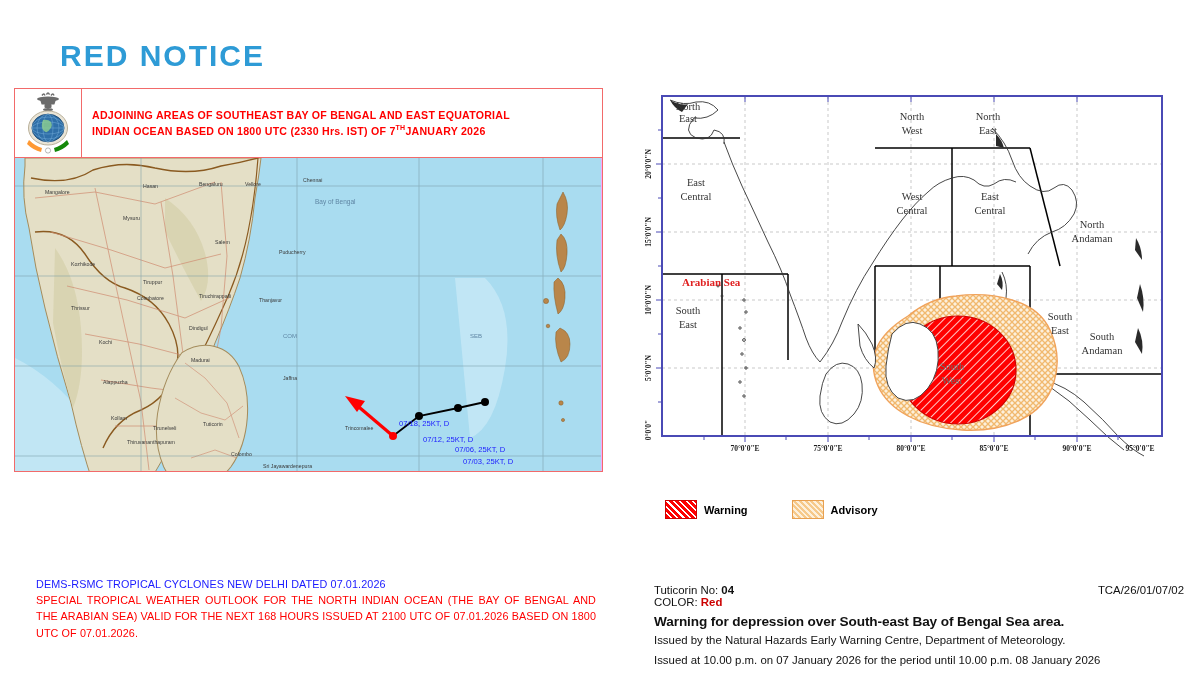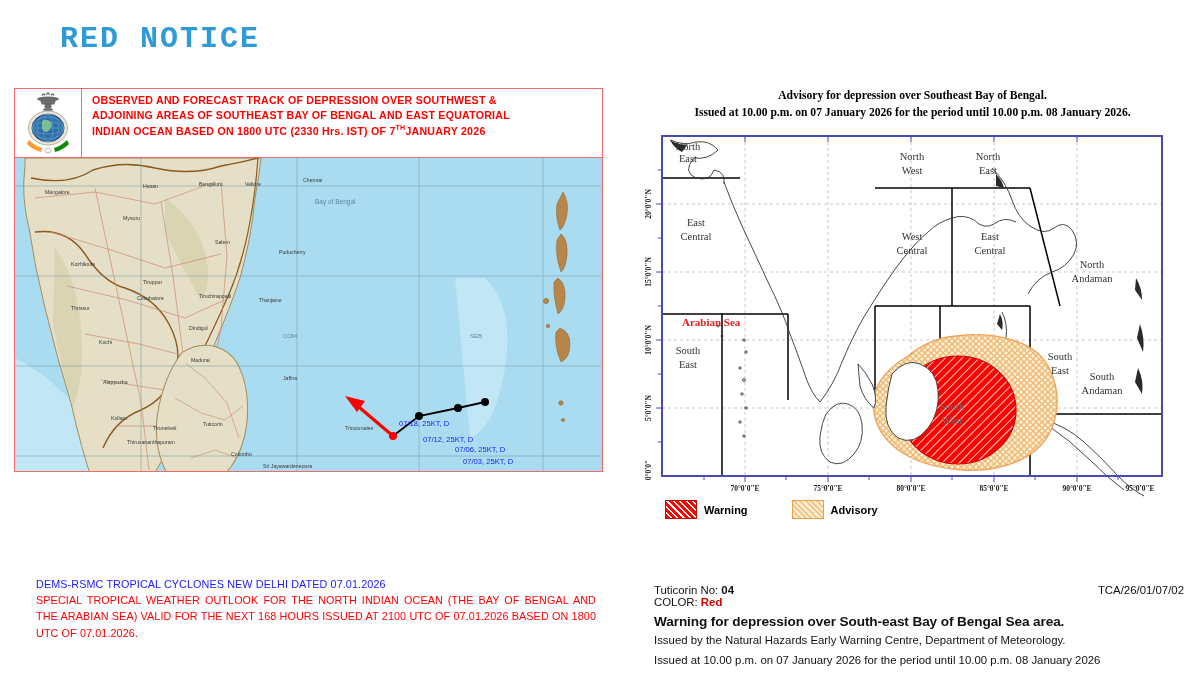--- a/index.html
+++ b/index.html
@@ -3,22 +3,22 @@
 <meta charset="utf-8">
 <style>
   html,body{margin:0;padding:0;}
   body{
     width:1200px;height:677px;background:#ffffff;
     font-family:"Liberation Sans",sans-serif;
     overflow:hidden;position:relative;
   }
   
   .slide-title{
-    position:absolute;left:60px;top:22px;
-    font-family:Liberation Mono, monospace;
+    position:absolute;left:60px;top:39px;
+    font-family:Liberation Sans, sans-serif;
     font-size:30px;font-weight:700;letter-spacing:2px;
     color:#2E9BD6;white-space:nowrap;
   }
   
   .left-panel{position:absolute;left:14px;top:88px;width:589px;height:455px;}
   .imd-header{
     display:flex;align-items:stretch;
     border:1.5px solid #f26a6a;background:#fff;
     height:70px;box-sizing:border-box;
   }
@@ -107,21 +107,21 @@
 
         <path d="M20 28 q5-1 8 2 q2 4-1 7 q-3 5-6 2 q-4-4-1-11z" fill="#8fd18f" opacity=".8"></path>
 
         <path d="M6 48 q8 9 19 9 q11 0 19-9 l2 4 q-9 10-21 10 q-12 0-21-10z" fill="#ffffff"></path>
         <path d="M6 48 q6 6 13 8 l-1 4 q-8-2-14-8z" fill="#ff9933"></path>
         <path d="M44 48 q-6 6-13 8 l1 4 q8-2 14-8z" fill="#138808"></path>
         <circle cx="25" cy="58.5" r="2.6" fill="#fff" stroke="#888" stroke-width=".6"></circle>
       </svg>
     </div>
     <div class="imd-header-text">
-      <span>OBSERVED AND FORECAST TRACK OF DEPRESSION OVER SOUTHWEST &amp;</span><br>
+      <br>
       <span>ADJOINING AREAS OF SOUTHEAST BAY OF BENGAL AND EAST EQUATORIAL</span><br>
       <span>INDIAN OCEAN BASED ON 1800 UTC (2330 Hrs. IST) OF 7</span><sup>TH</sup><span>JANUARY 2026</span>
     </div>
   </div>
 
   <div class="map-frame">
     <svg width="586" height="383" viewBox="0 0 586 383">
       <defs>
         <linearGradient id="shelf" x1="0" y1="0" x2="1" y2="0">
           <stop offset="0%" stop-color="#cfeaf6"></stop>
@@ -249,24 +249,20 @@
   </div>
 </div>
 
 <div class="left-caption">
   <div class="cap-blue">DEMS-RSMC TROPICAL CYCLONES NEW DELHI DATED 07.01.2026</div>
   <div class="cap-red">SPECIAL TROPICAL WEATHER OUTLOOK FOR THE NORTH INDIAN OCEAN (THE BAY OF BENGAL AND THE ARABIAN SEA) VALID FOR THE NEXT 168 HOURS ISSUED AT 2100 UTC OF 07.01.2026 BASED ON 1800 UTC OF 07.01.2026.</div>
 </div>
 
 <div class="right-panel">
 
-  <div class="adv-title">
-    <span>Advisory for depression over Southeast Bay of Bengal.</span><br>
-    <span>Issued at 10.00 p.m. on 07 January 2026 for the period until 10.00 p.m. 08 January 2026.</span>
-  </div>
 
   <div class="adv-map-wrap">
     <svg width="545" height="400" viewBox="0 0 545 400">
       <defs>
         <pattern id="warnHatch" width="6" height="6" patternUnits="userSpaceOnUse" patternTransform="rotate(45)">
           <rect width="6" height="6" fill="#ff0000"></rect>
           <line x1="0" y1="0" x2="0" y2="6" stroke="#ffffff" stroke-width="1.6"></line>
         </pattern>
         <pattern id="advCross" width="6" height="6" patternUnits="userSpaceOnUse">
           <rect width="6" height="6" fill="#fdf0dc"></rect>

